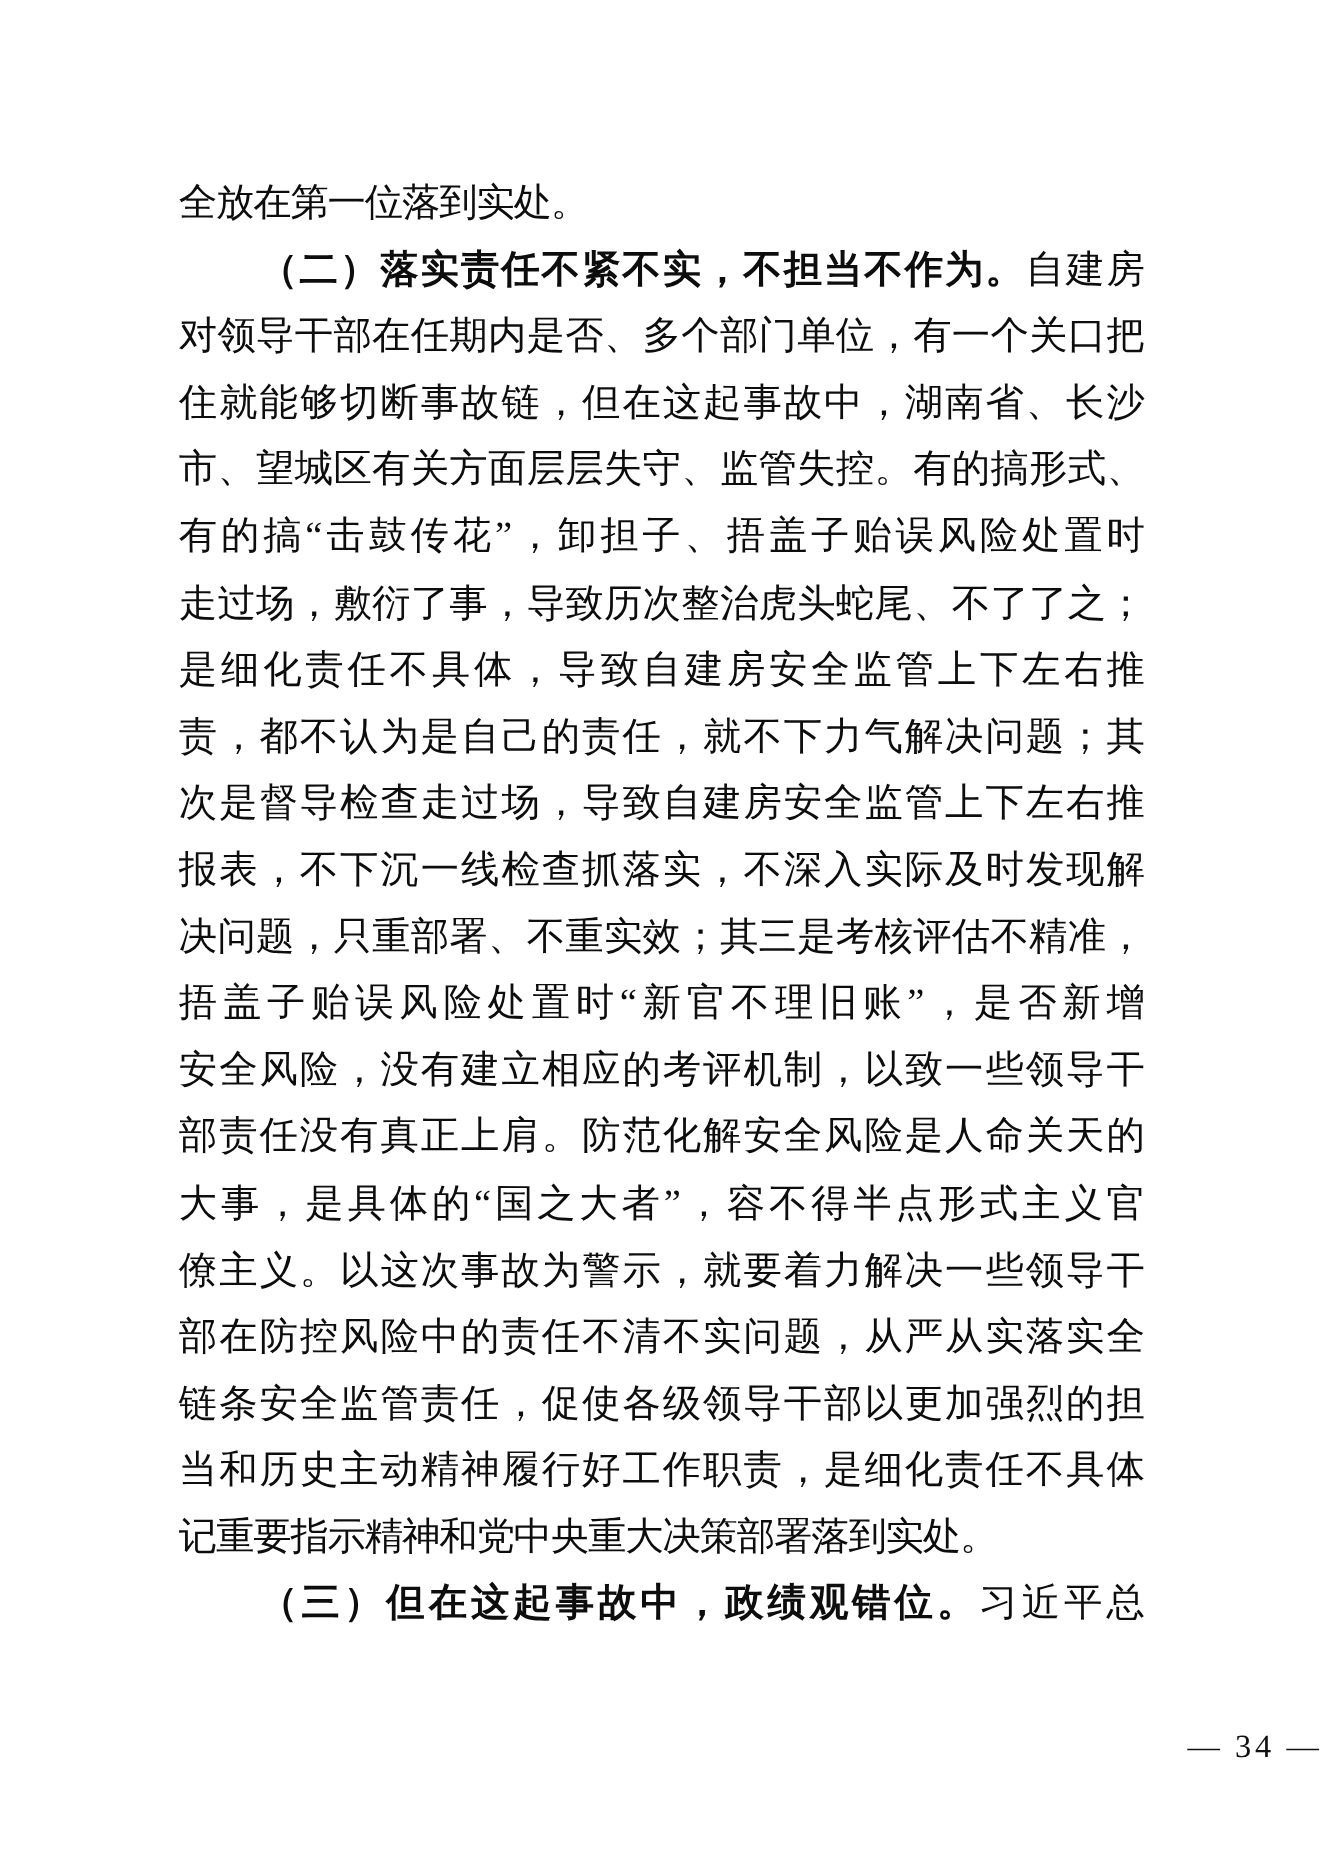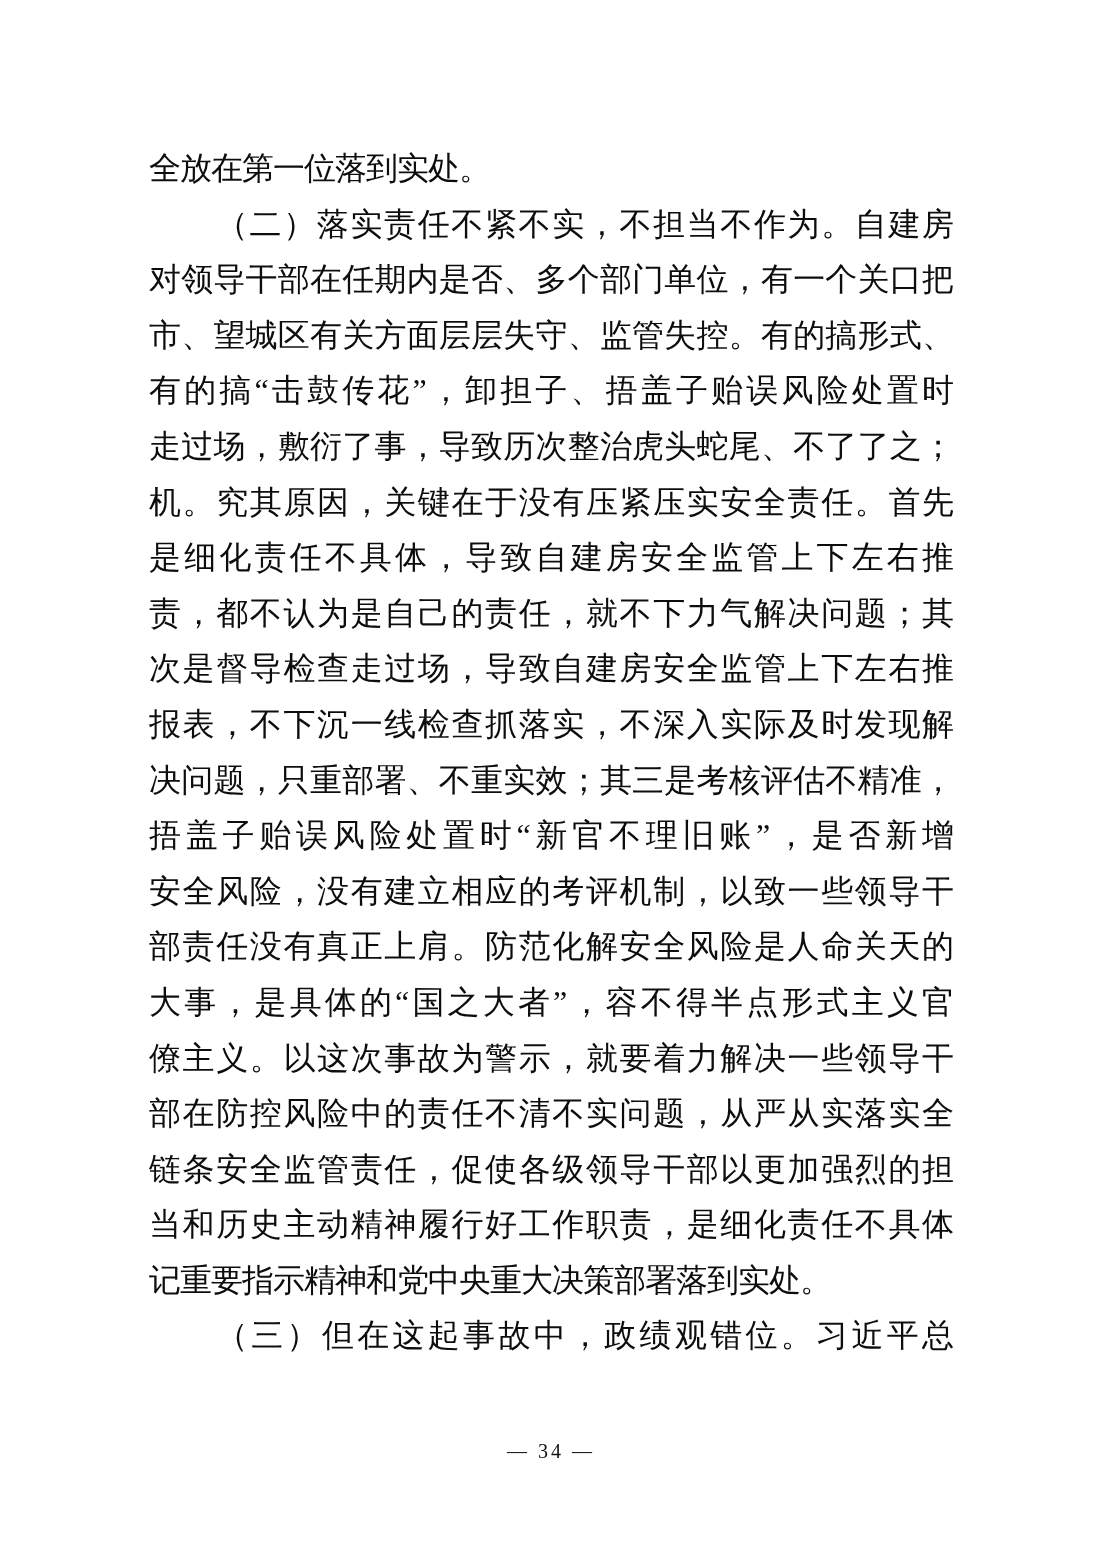--- a/index.html
+++ b/index.html
@@ -31,45 +31,45 @@
     text-align-last: justify;
     white-space: normal;
   }
   .line.end {
     text-align-last: left;
   }
   .line.indent {
     text-indent: 67px;
   }
   .b {
-    font-weight: normal;
+    font-weight: bold;
   }
   .pageno {
     position: absolute;
     top: 1440px;
     left: 0;
     width: 100%;
-    text-align: center;
-    font-size: 20px;
+    text-align: right;
+    font-size: 27px;
     letter-spacing: 3px;
     color: #111111;
   }
 </style>
 </head>
 <body>
 
 <div class="page">
   <div class="text-block">
     <div class="line end"><span>全放在第一位落到实处。</span></div>
     <div class="line indent"><span class="b">（二）落实责任不紧不实，不担当不作为。</span><span>自建房</span></div>
     <div class="line"><span>对领导干部在任期内是否、多个部门单位，有一个关口把</span></div>
+    <div class="line"><span>住就能够切断事故链，但在这起事故中，湖南省、长沙</span></div>
     <div class="line"><span>市、望城区有关方面层层失守、监管失控。有的搞形式、</span></div>
     <div class="line"><span>有的搞“击鼓传花”，卸担子、捂盖子贻误风险处置时</span></div>
     <div class="line"><span>走过场，敷衍了事，导致历次整治虎头蛇尾、不了了之；</span></div>
-    <div class="line"><span>机。究其原因，关键在于没有压紧压实安全责任。首先</span></div>
     <div class="line"><span>是细化责任不具体，导致自建房安全监管上下左右推</span></div>
     <div class="line"><span>责，都不认为是自己的责任，就不下力气解决问题；其</span></div>
     <div class="line"><span>次是督导检查走过场，导致自建房安全监管上下左右推</span></div>
     <div class="line"><span>报表，不下沉一线检查抓落实，不深入实际及时发现解</span></div>
     <div class="line"><span>决问题，只重部署、不重实效；其三是考核评估不精准，</span></div>
     <div class="line"><span>捂盖子贻误风险处置时“新官不理旧账”，是否新增</span></div>
     <div class="line"><span>安全风险，没有建立相应的考评机制，以致一些领导干</span></div>
     <div class="line"><span>部责任没有真正上肩。防范化解安全风险是人命关天的</span></div>
     <div class="line"><span>大事，是具体的“国之大者”，容不得半点形式主义官</span></div>
     <div class="line"><span>僚主义。以这次事故为警示，就要着力解决一些领导干</span></div>

